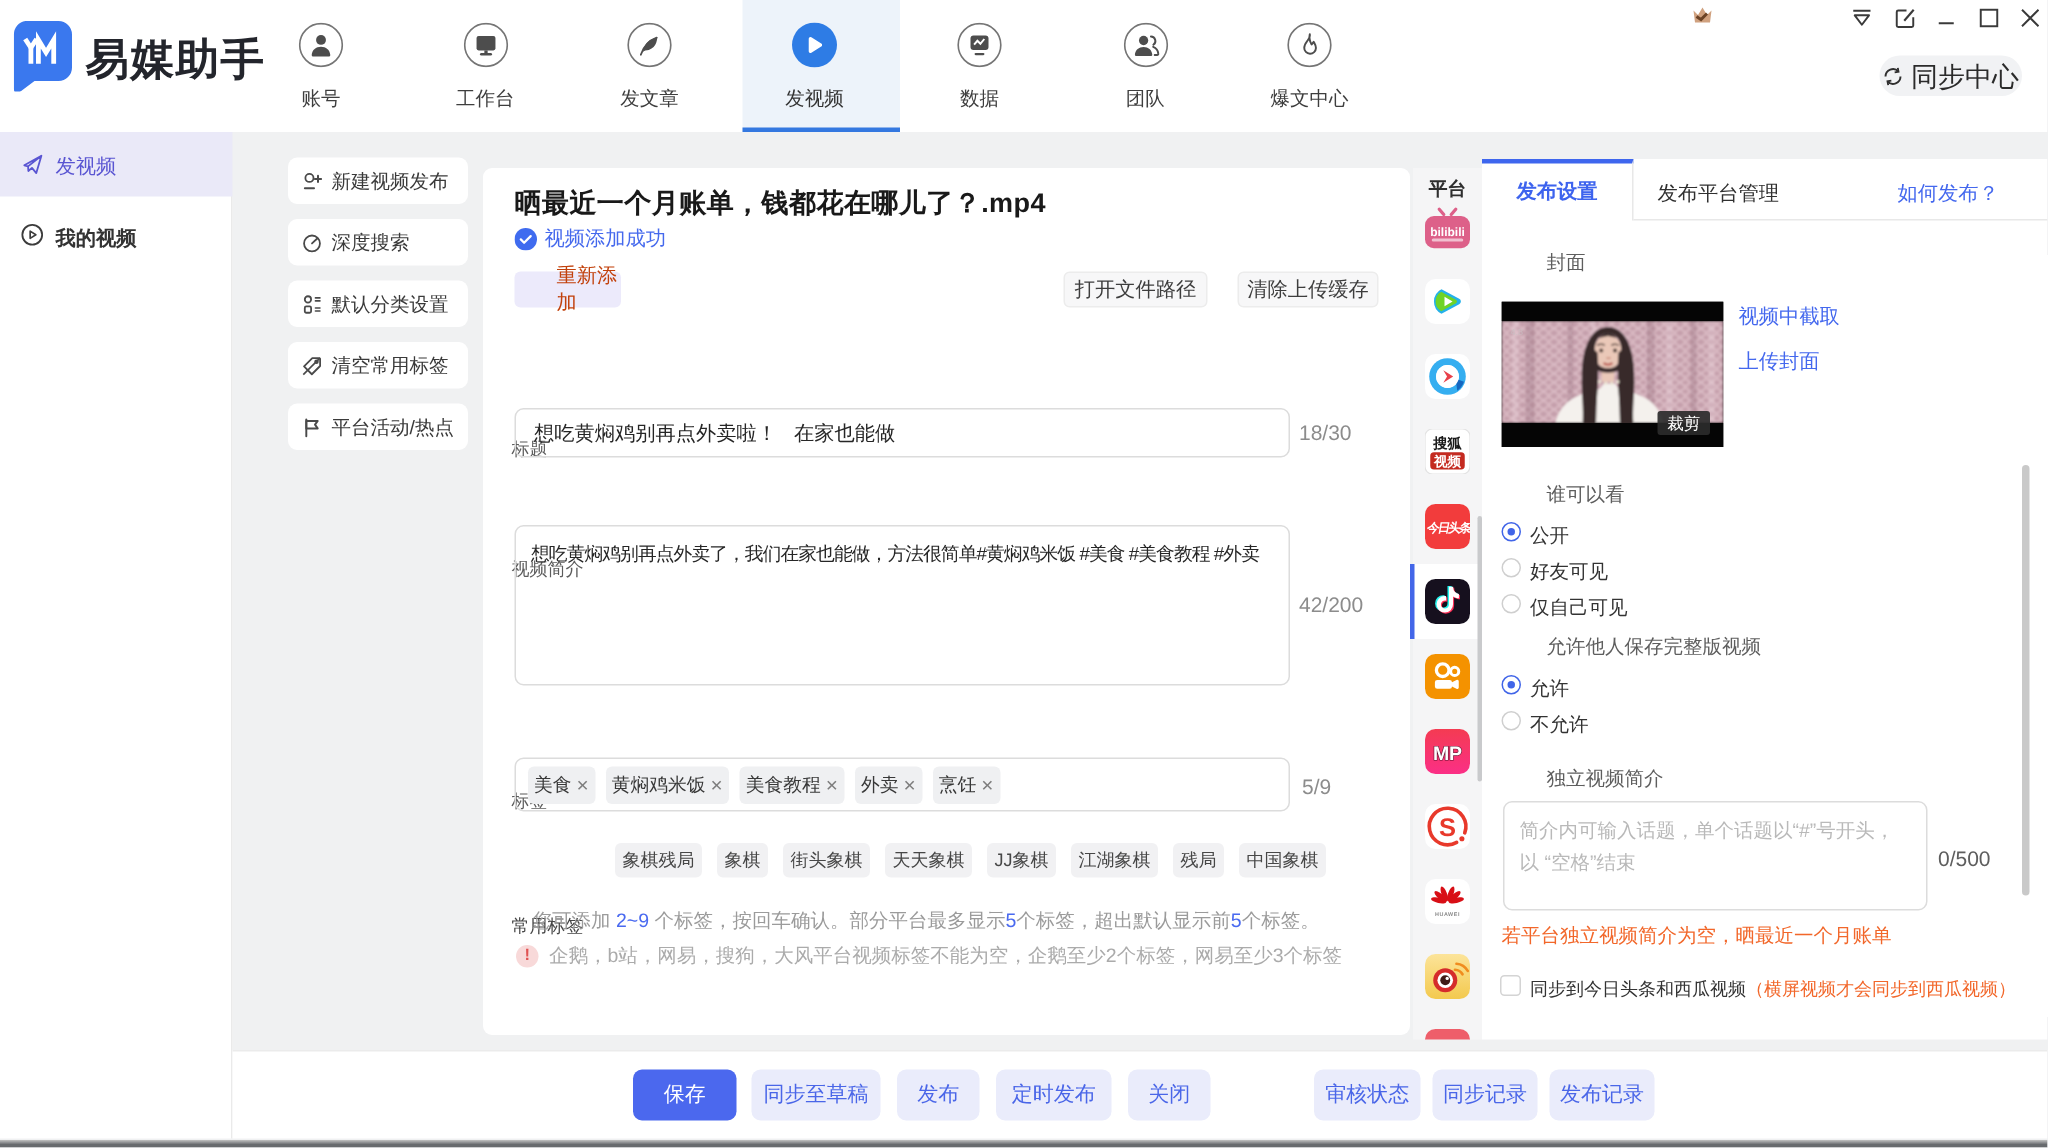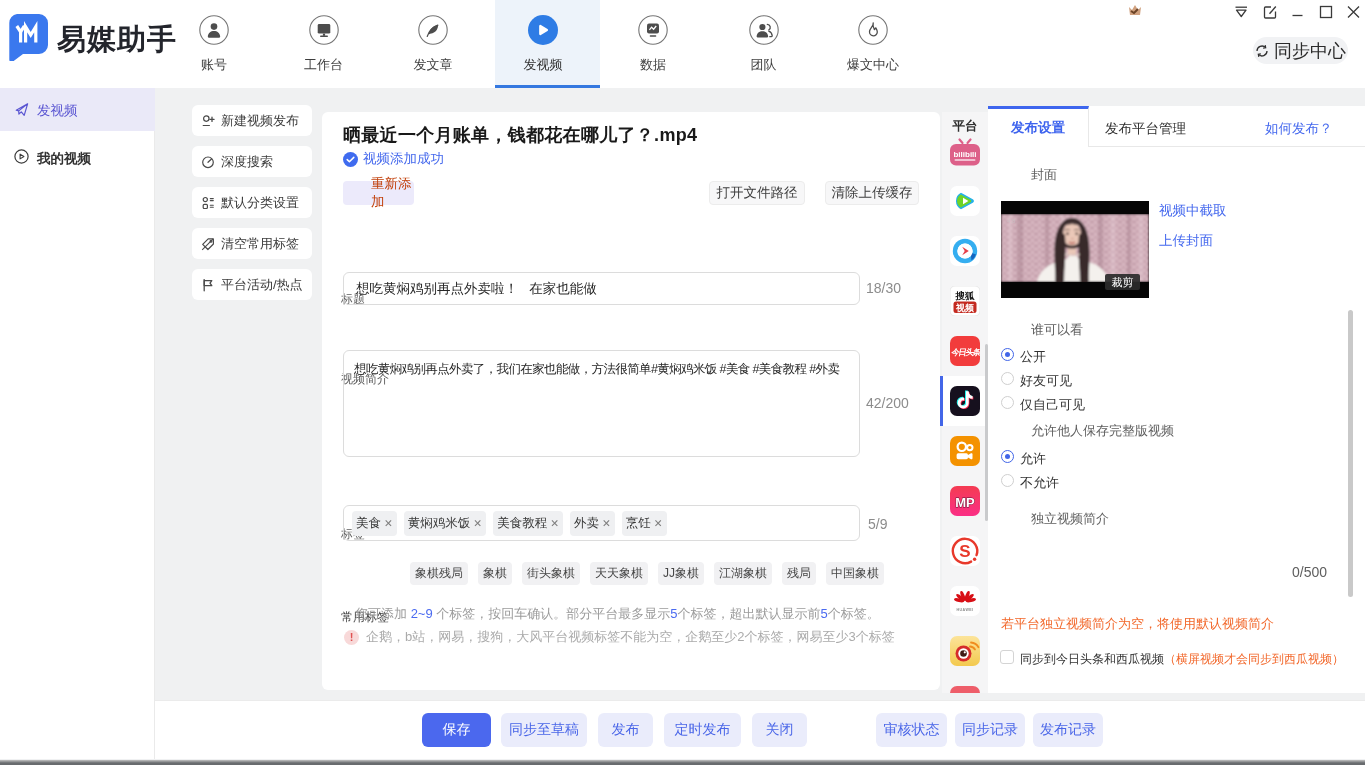--- a/index.html
+++ b/index.html
@@ -442,22 +442,23 @@
   <div class="radio" style="top:266px"></div>
     <div class="rtext" style="top:266px">好友可见</div>
   <div class="radio" style="top:290px"></div>
     <div class="rtext" style="top:290px">仅自己可见</div>
   <div class="rlabel" style="top:316px">允许他人保存完整版视频</div>
   <div class="radio on" style="top:344px"></div>
     <div class="rtext" style="top:344px">允许</div>
   <div class="radio" style="top:368px"></div>
     <div class="rtext" style="top:368px">不允许</div>
   <div class="rlabel" style="top:404px">独立视频简介</div>
+  <div id="ta2">简介内可输入话题，单个话题以“#”号开头，以<span style="display:inline-block;width:0"></span> “空格”结束</div>
   <div class="fcount" style="left:304px;top:458px;color:#5e5e5e">0/500</div>
-  <div id="orangenote">若平台独立视频简介为空，将使用默认视频简介</div>
+  <div id="orangenote">若平台独立视频简介为空，晒最近一个月账单</div>
   <div id="checkrow">
     <div class="box"></div>
     <div class="txt">同步到今日头条和西瓜视频<em>（横屏视频才会同步到西瓜视频）</em></div>
   </div>
   <div id="rscroll"></div>
 </div>
 <div id="footer"></div>
 <div class="fbtn" id="fsave">保存</div>
 <div class="fbtn" style="left:501px;width:86px">同步至草稿</div>
 <div class="fbtn" style="left:598px;width:55px">发布</div>

